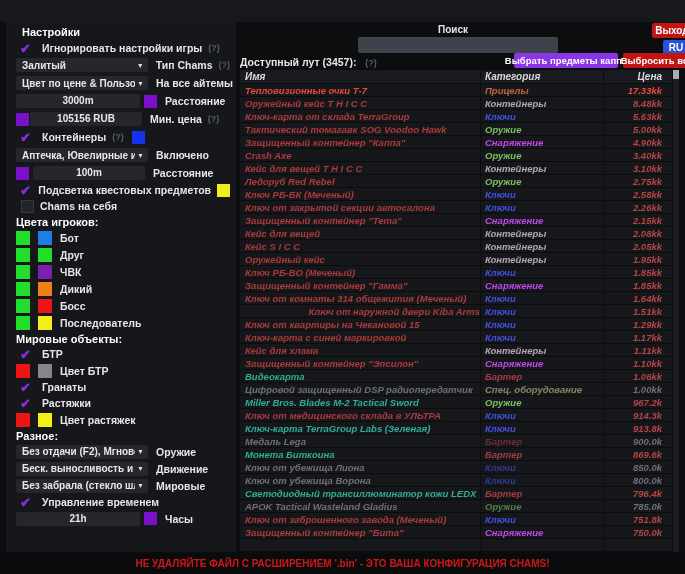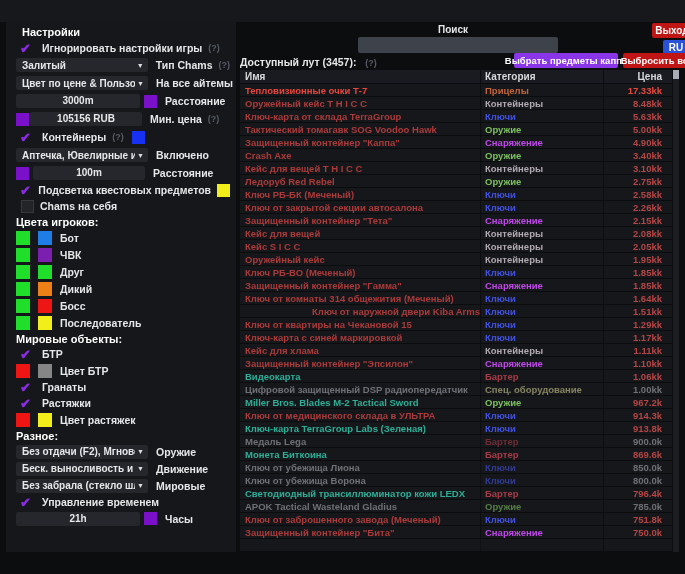--- a/index.html
+++ b/index.html
@@ -36,21 +36,21 @@
   .btn{position:absolute;height:15px;border-radius:2px;color:#fff;font-weight:bold;font-size:10px;
        display:flex;align-items:center;justify-content:center;white-space:nowrap;box-sizing:border-box;}
   .btn-exit{left:652px;top:23px;width:40px;background:#c01515;}
   .btn-ru{left:663px;top:40px;width:26px;height:14px;background:#2a52d8;}
   .btn-kappa{left:514px;top:53px;width:104px;background:#8a35e8;font-size:9.5px;}
   .btn-discard{left:623px;top:53px;width:68px;background:#c01515;font-size:9.5px;}
   .loot-title{position:absolute;left:240px;top:56px;color:#e6e7e9;font-size:10.5px;font-weight:bold;}
   .loot-title .hint{font-size:9px;}
 
   
-  .table{position:absolute;left:240px;top:70px;width:432px;height:482px;background:#0c4a6e;overflow:hidden;}
+  .table{position:absolute;left:240px;top:70px;width:432px;height:482px;background:#0c4a6e;overflow:hidden;font-style:italic;}
   .thead{display:flex;height:13px;background:#1a1b20;border-bottom:1px solid #0b0c0e;
          color:#d8d9dc;font-weight:bold;font-size:10px;align-items:center;}
   .trow{display:flex;height:12px;background:#16171b;border-bottom:1px solid #0b0c0e;
         align-items:center;font-weight:bold;font-size:9.5px;}
   .c-name{flex:1;padding-left:5px;white-space:nowrap;overflow:hidden;}
   .c-cat{width:118px;flex:0 0 auto;padding-left:4px;border-left:1px solid #0c0d10;white-space:nowrap;
          overflow:hidden;align-self:stretch;display:flex;align-items:center;}
   .c-price{width:58px;flex:0 0 auto;text-align:right;padding-right:10px;border-left:1px solid #0c0d10;
            align-self:stretch;display:flex;align-items:center;justify-content:flex-end;}
   .scrolltrack{position:absolute;left:673px;top:70px;width:6px;height:482px;background:#1c1d21;}
@@ -140,27 +140,27 @@
 
     <div class="stitle">Цвета игроков:</div>
 
     <div class="prow h17">
       <div class="sw15" style="background: rgb(31, 223, 43);"></div>
       <div class="sw15" style="margin-left: 8px; background: rgb(30, 126, 230);"></div>
       <span class="rlabel">Бот</span>
     </div>
     <div class="prow h17">
       <div class="sw15" style="background: rgb(31, 223, 43);"></div>
+      <div class="sw15" style="margin-left: 8px; background: rgb(31, 223, 43);"></div>
+      <span class="rlabel">Друг</span>
+    </div>
+    <div class="prow h17">
+      <div class="sw15" style="background: rgb(31, 223, 43);"></div>
       <div class="sw15" style="margin-left: 8px; background: rgb(123, 31, 174);"></div>
       <span class="rlabel">ЧВК</span>
-    </div>
-    <div class="prow h17">
-      <div class="sw15" style="background: rgb(31, 223, 43);"></div>
-      <div class="sw15" style="margin-left: 8px; background: rgb(31, 223, 43);"></div>
-      <span class="rlabel">Друг</span>
     </div>
     <div class="prow h17">
       <div class="sw15" style="background: rgb(31, 223, 43);"></div>
       <div class="sw15" style="margin-left: 8px; background: rgb(239, 127, 23);"></div>
       <span class="rlabel">Дикий</span>
     </div>
     <div class="prow h17">
       <div class="sw15" style="background: rgb(31, 223, 43);"></div>
       <div class="sw15" style="margin-left: 8px; background: rgb(238, 21, 21);"></div>
       <span class="rlabel">Босс</span>
@@ -428,13 +428,16 @@
           <div class="c-name" style="color: rgb(111, 112, 118);"></div>
           <div class="c-cat" style="opacity: 0.6;"></div>
           <div class="c-price" style="color: rgb(111, 112, 118);"></div>
         </div>
       </div>
   </div>
   <div class="scrolltrack">
     <div class="scrollthumb"></div>
   </div>
 
+  <div class="footer">
+    <span>НЕ УДАЛЯЙТЕ ФАЙЛ С РАСШИРЕНИЕМ '.bin'  - ЭТО ВАША КОНФИГУРАЦИЯ CHAMS!</span>
+  </div>
 </div>
 
 </body></html>

